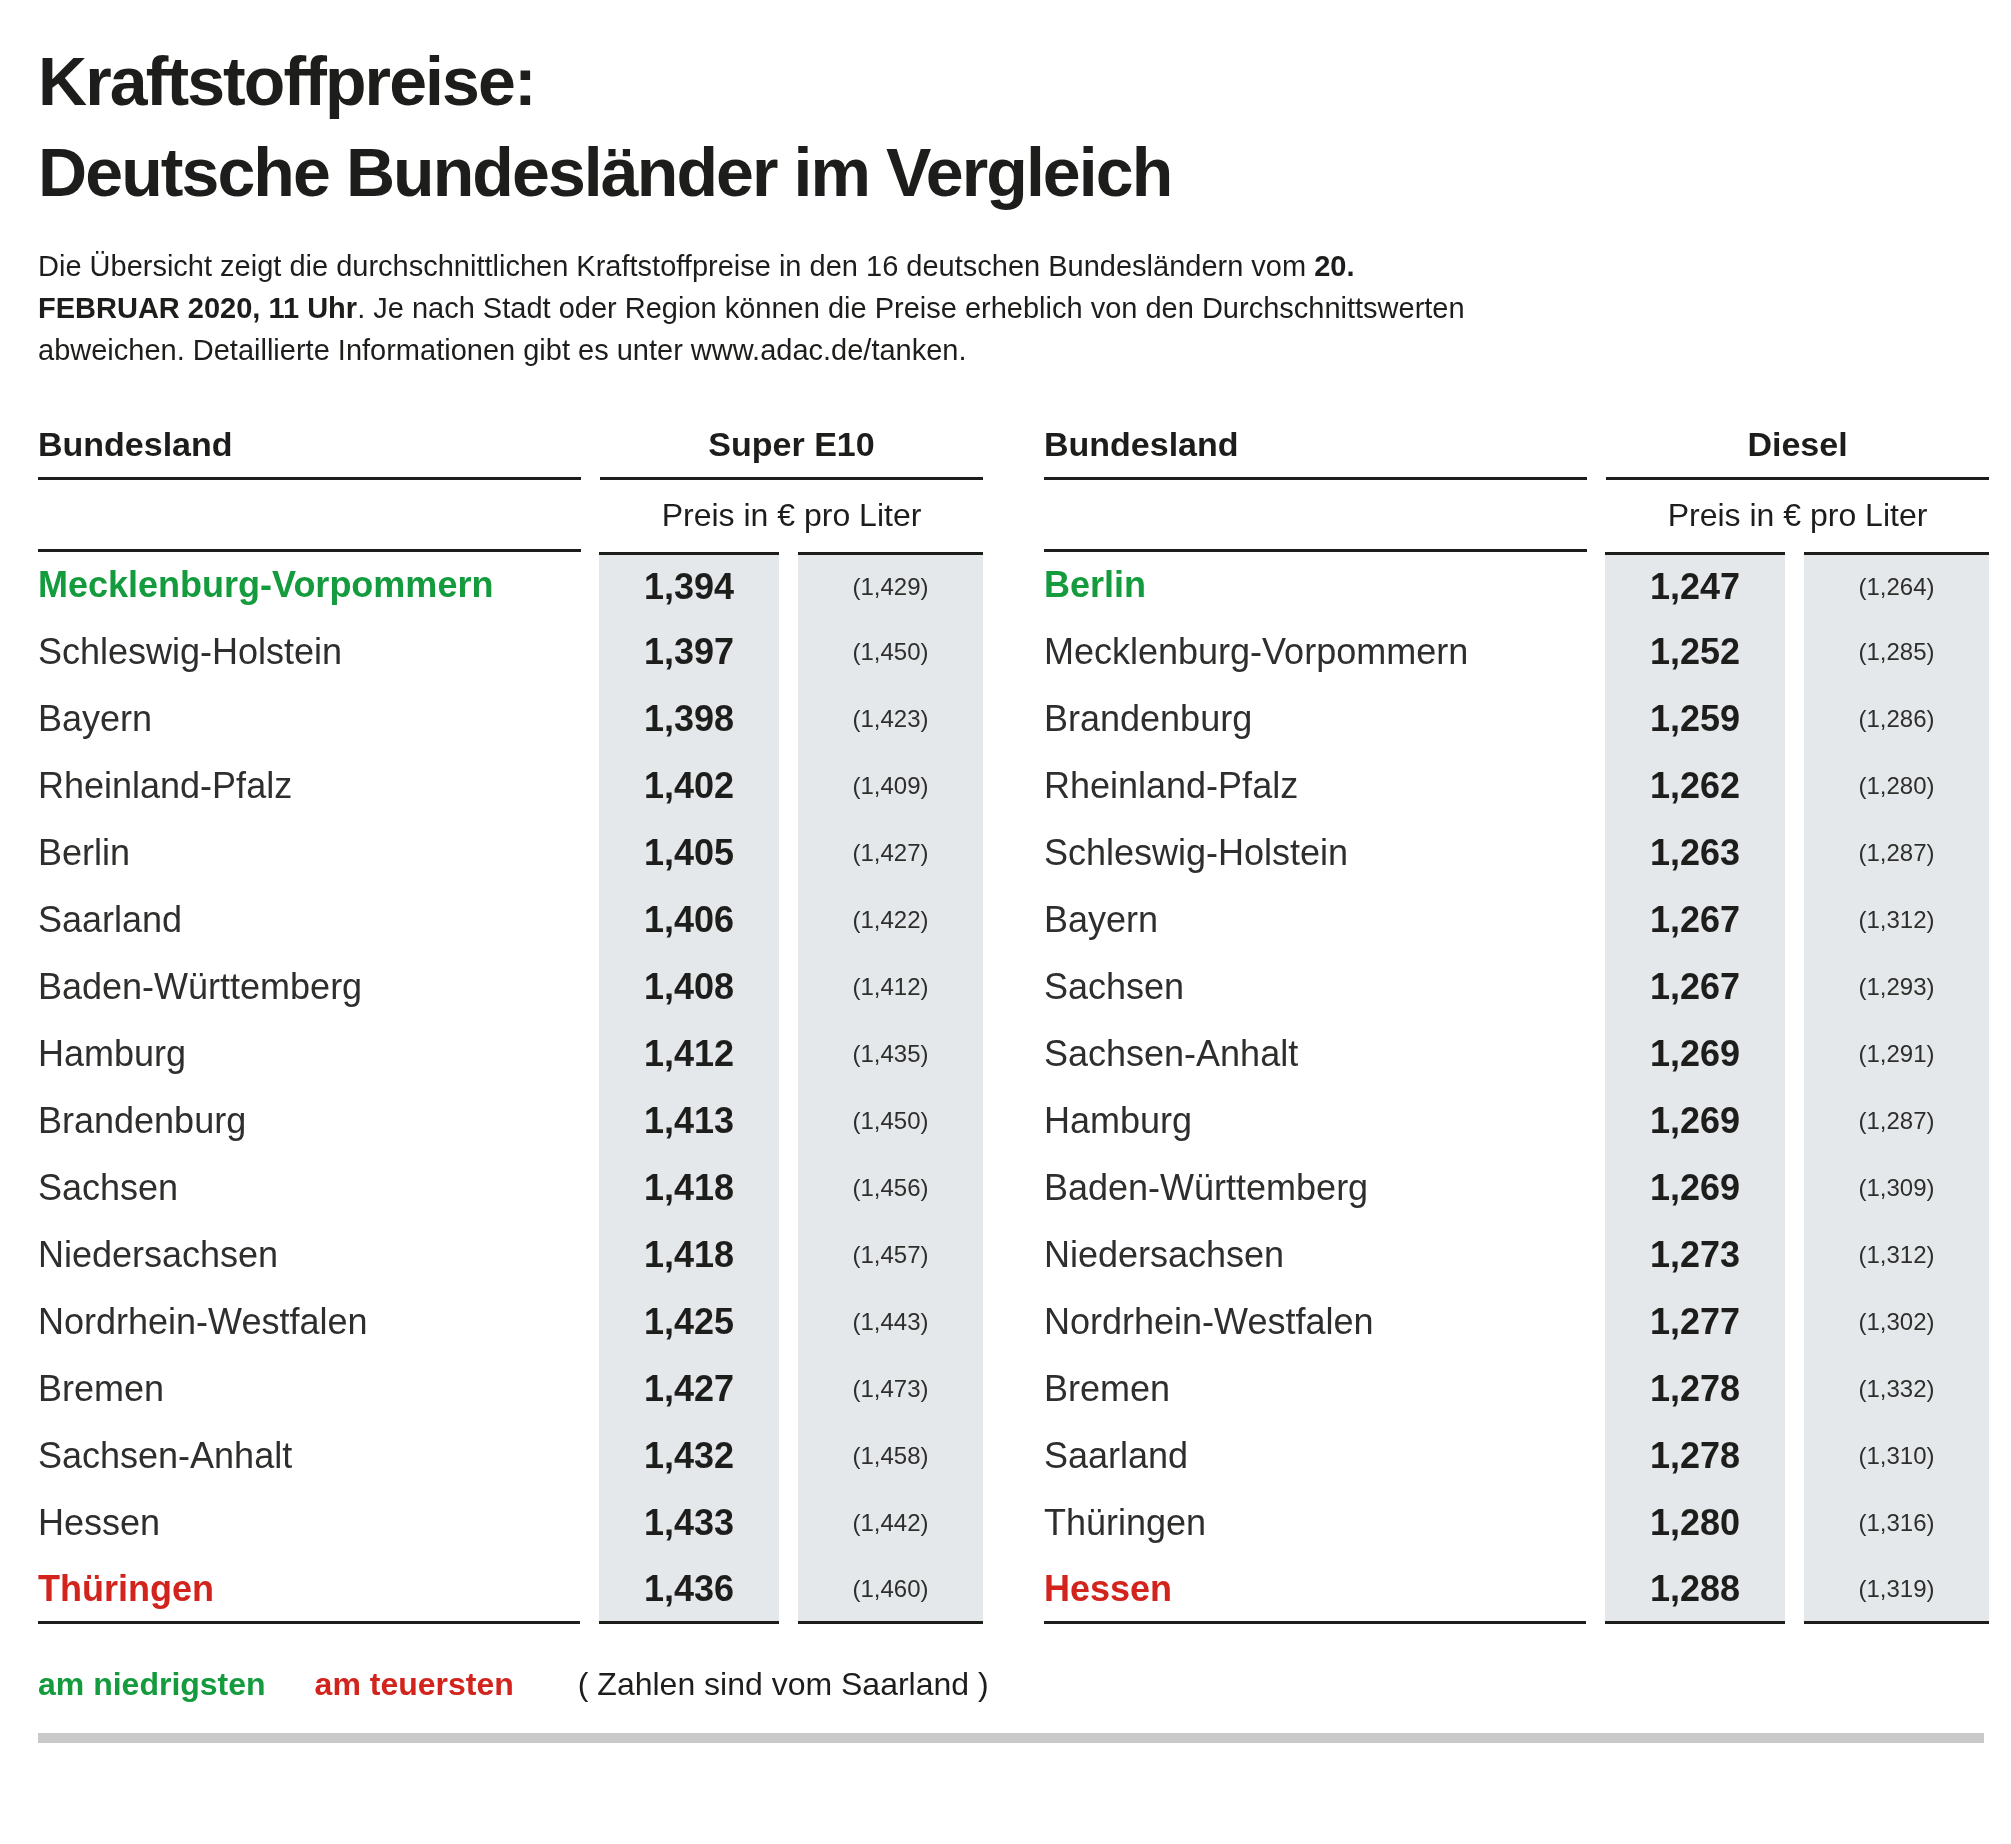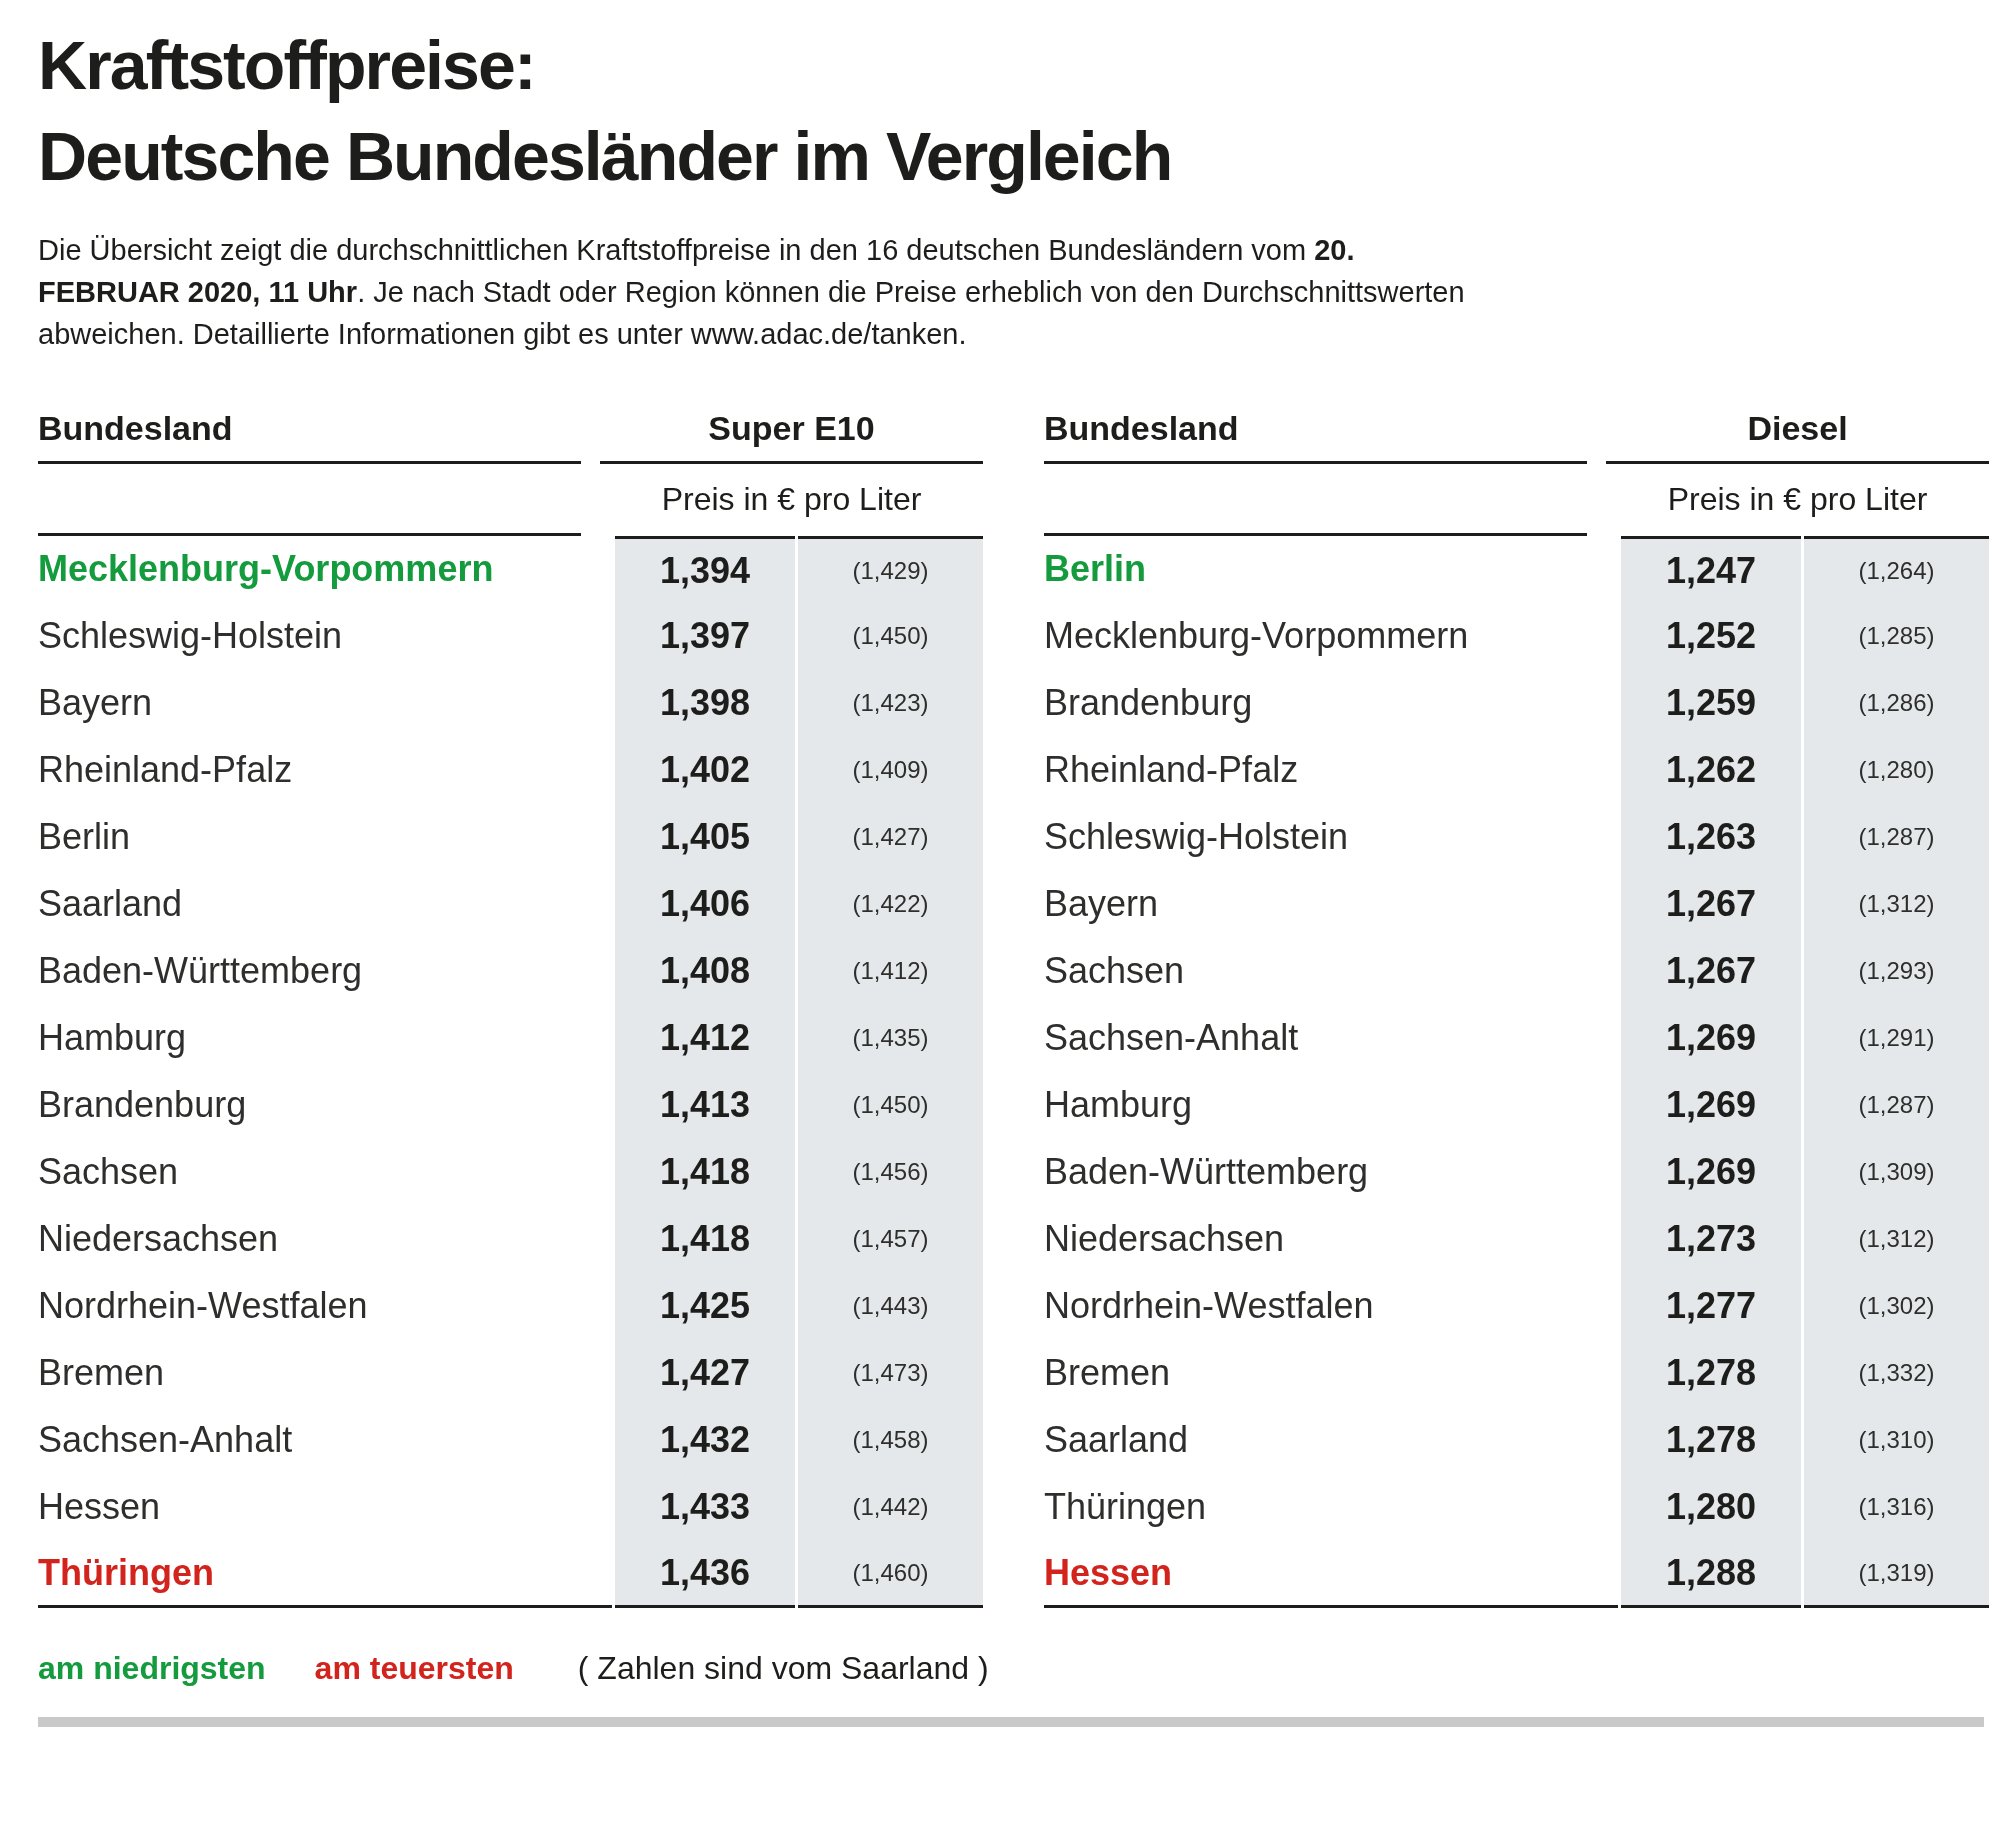--- a/index.html
+++ b/index.html
@@ -11,21 +11,21 @@
     --divider:#c9c9c9;
     --footgray:#b4b4b4;
   }
   *{box-sizing:border-box;margin:0;padding:0;}
   html,body{background:#ffffff;}
   body{
     width:2012px;height:1844px;overflow:hidden;
     font-family:"Liberation Sans","DejaVu Sans",sans-serif;
     color:var(--ink);
   }
-  .page{width:2012px;height:1844px;padding:20px 28px 0 38px;}
+  .page{width:2012px;height:1844px;padding:36px 28px 0 38px;}
 
   .title{
     font-size:68px;font-weight:700;line-height:1.34;
     letter-spacing:-1.9px;color:var(--ink);
   }
   .title span{display:block;}
 
   .intro{
     margin-top:26.5px;max-width:1462px;
     font-size:29px;line-height:1.46;color:var(--ink);
@@ -43,21 +43,21 @@
     font-size:34px;font-weight:700;color:var(--ink);
   }
   .hrow1 .hfuel{justify-content:center;}
   .hrow2 .hblank{border-bottom:3.8px solid var(--ink);}
   .hrow2 .hsub{
     height:72px;display:flex;align-items:center;justify-content:center;
     font-size:32px;color:var(--ink);
   }
 
   .trow{
-    display:grid;grid-template-columns:1fr 180px 185px;column-gap:3px;
+    display:grid;grid-template-columns:1fr 180px 185px;column-gap:19px;
     height:67px;
     text-align:center;
   }
   .cell{display:flex;align-items:center;}
   .cell.name{font-size:36px;color:var(--name);}
   .cell.name.green{color:var(--green);font-weight:700;}
   .cell.name.red{color:var(--red);font-weight:700;}
   .cell.band{background:var(--band);justify-content:center;}
   .cell.price{font-size:36px;font-weight:700;color:var(--ink);}
   .cell.prev{font-size:24px;color:var(--name);}

